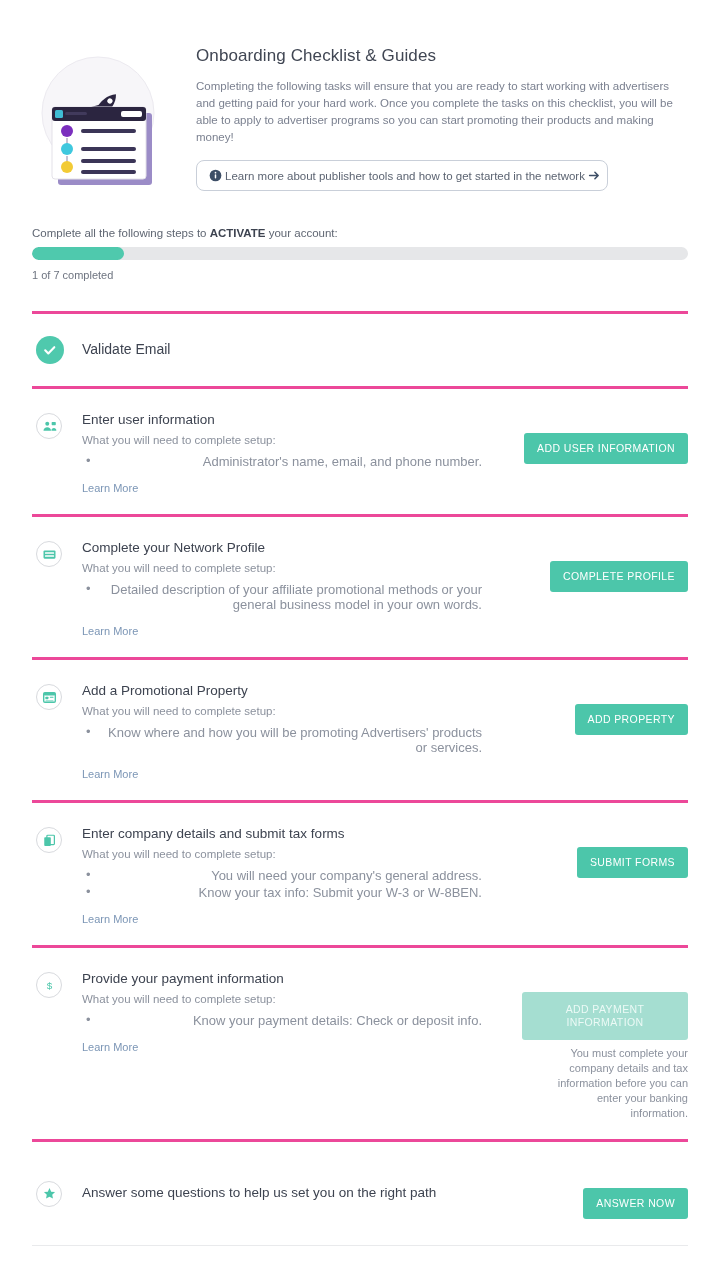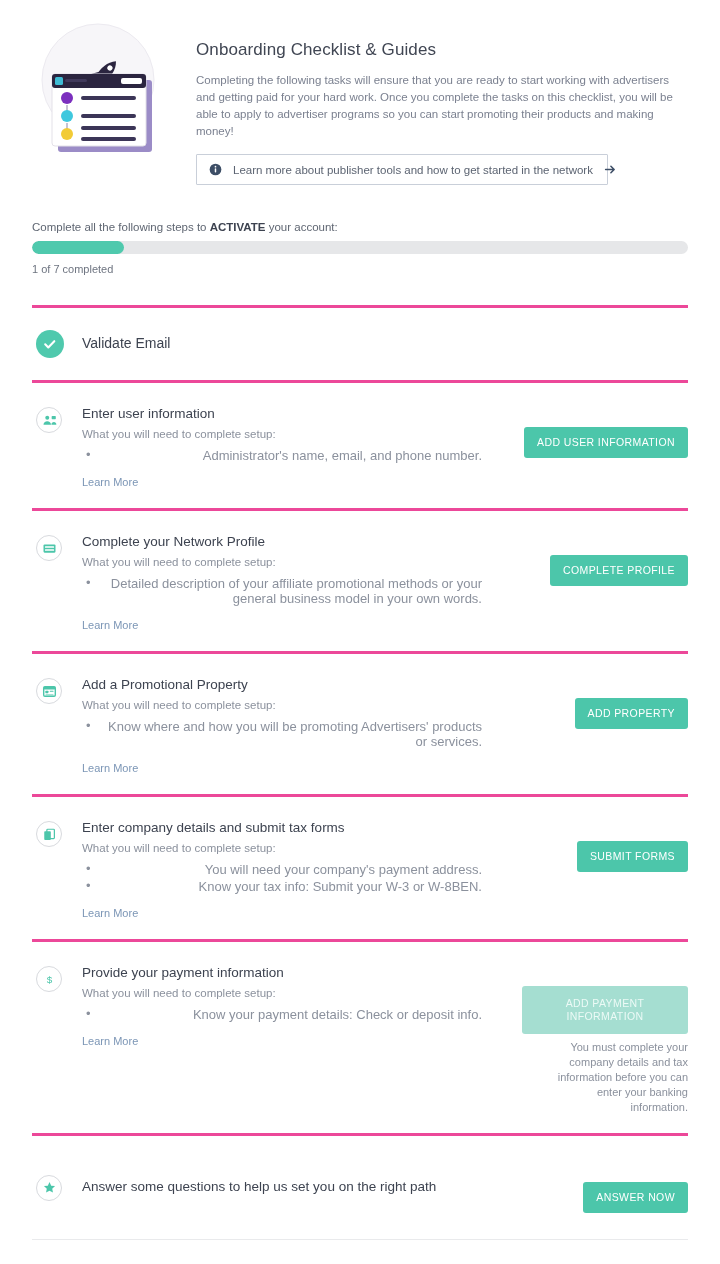--- a/index.html
+++ b/index.html
@@ -7,31 +7,31 @@
     width: 720px;
     height: 1264px;
     background: #ffffff;
     font-family: "Liberation Sans", sans-serif;
     color: #4a4a4a;
     overflow: hidden;
   }
   .page { width: 720px; height: 1264px; position: relative; padding: 0 32px; }
 
   
-  .hero { display: flex; align-items: flex-start; padding-top: 18px; }
+  .hero { display: flex; align-items: flex-end; padding-top: 24px; }
   .hero-art { width: 134px; height: 140px; flex: 0 0 134px; position: relative; }
   .hero-body { flex: 1; padding-left: 30px; padding-top: 22px; }
   .hero-title {
     font-size: 17px; color: #404653; font-weight: 400; letter-spacing: .1px;
     margin-bottom: 12px;
   }
   .hero-desc { font-size: 11.5px; line-height: 17px; color: #7b8190; max-width: 494px; }
   .info-banner {
-    margin-top: 14px; display: inline-flex; align-items: center; gap: 11px;
-    border: 1px solid #c9cfd9; border-radius: 1px; background: #fff;
+    margin-top: 14px; display: inline-flex; align-items: center; gap: 3px;
+    border: 1px solid #c9cfd9; border-radius: 8px; background: #fff;
     padding: 8px 12px; font-size: 11.5px; color: #5c6472; max-width: 412px;
   }
   .info-banner .ib-text { flex: 1; white-space: nowrap; }
   .icon-info { width: 13px; height: 13px; flex: 0 0 13px; }
   .icon-arrow { width: 13px; height: 13px; flex: 0 0 13px; }
 
   
   .progress-wrap { margin-top: 36px; }
   .progress-label { font-size: 11.5px; color: #5f6672; margin-bottom: 8px; }
   .progress-label b { color: #3d4350; font-weight: 700; margin-top: 32px; }
@@ -228,21 +228,21 @@
       <div class="step">
         <div class="step-ico">
           <div class="ring">
             <svg width="15" height="15" viewBox="0 0 16 16">
               <rect x="5.2" y="2.4" width="8" height="10" rx=".9" fill="#ffffff" stroke="#4cc6aa" stroke-width="1.3"></rect>
               <rect x="2.4" y="4.4" width="7" height="9.4" rx=".9" fill="#4cc6aa"></rect>
             </svg>
           </div>
         </div>
         <div class="step-main"><div class="step-title">Enter company details and submit tax forms</div><div class="step-sub">What you will need to complete setup:</div><ul class="step-list">
-            <li>You will need your company's payment address.</li>
+            <li>You will need your company's general address.</li>
             <li>Know your tax info: Submit your W-3 or W-8BEN.</li>
           </ul><a class="learn">Learn More</a></div>
         <div class="step-action">
           <button class="btn">SUBMIT FORMS</button>
         </div>
       </div>
       <div class="step">
         <div class="step-ico">
           <div class="ring">
             <svg width="15" height="15" viewBox="0 0 16 16">

